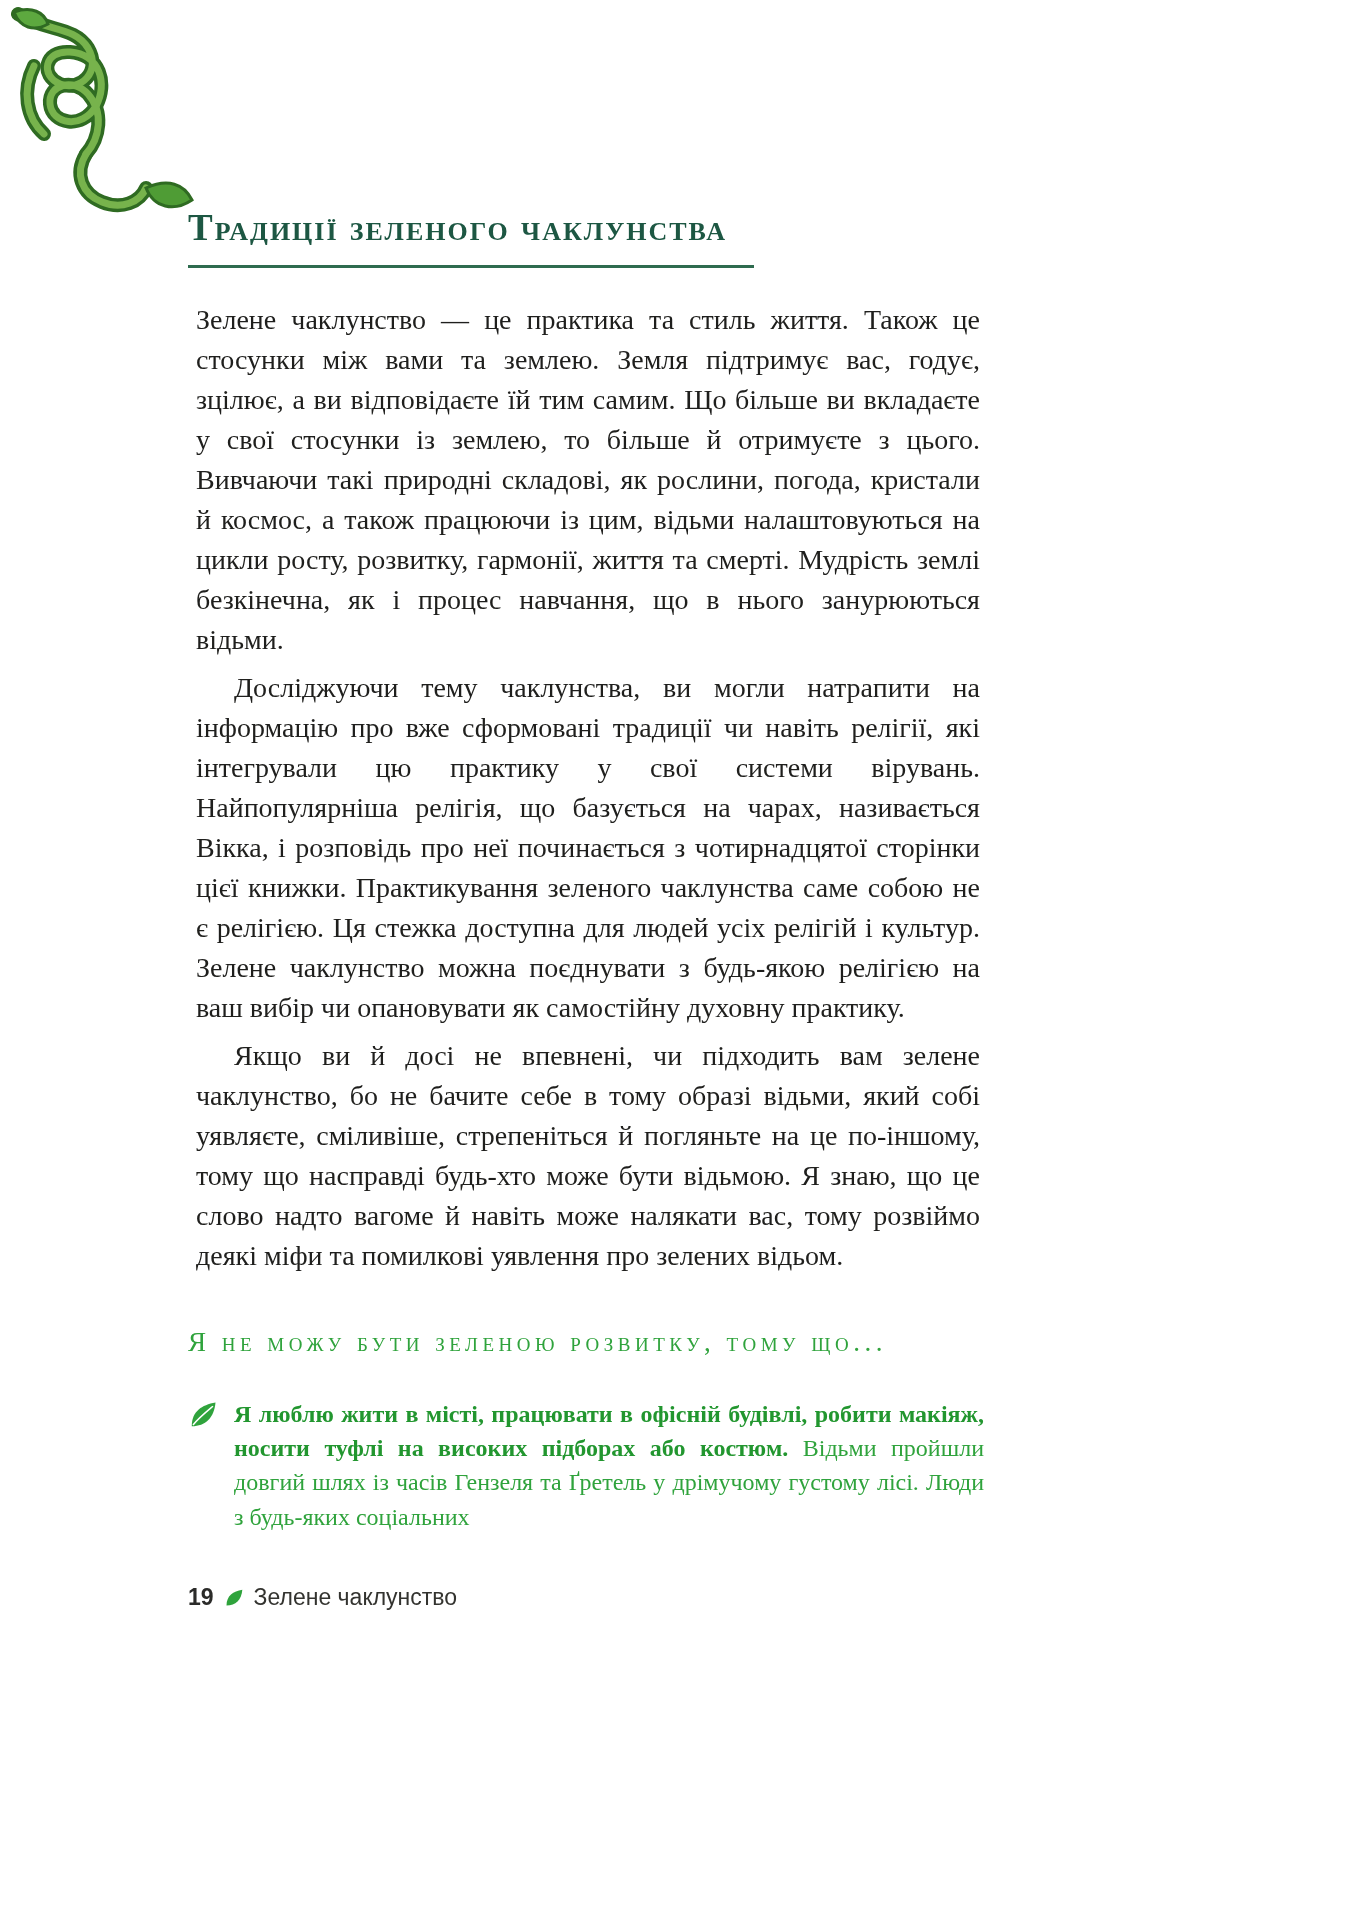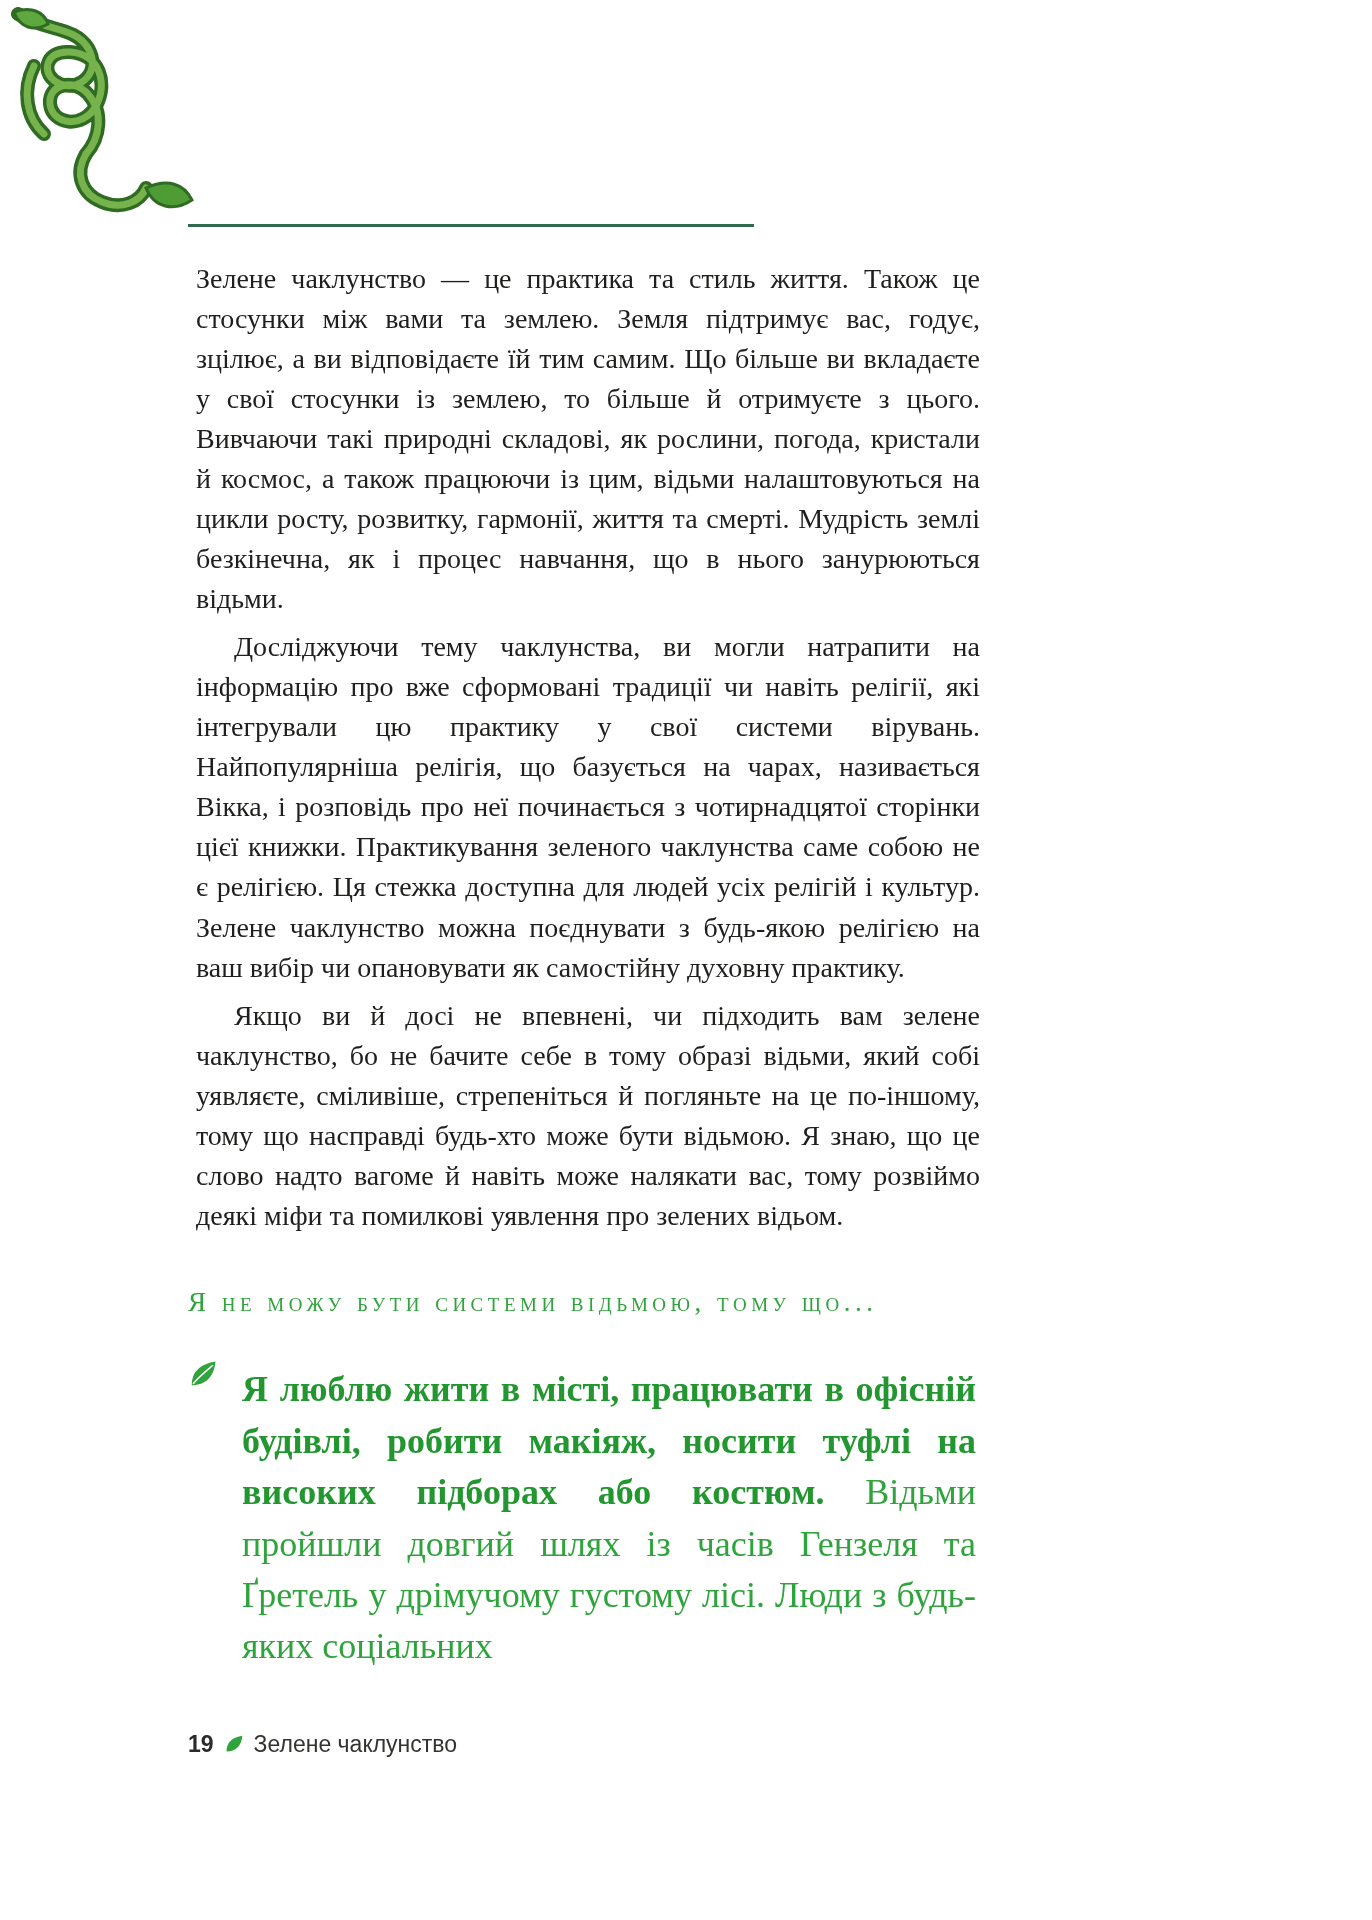--- a/index.html
+++ b/index.html
@@ -78,22 +78,22 @@
     align-items: flex-start;
   }
   .bullet .leaf {
     flex: 0 0 30px;
     width: 30px;
     height: 30px;
     margin-top: 7px;
     margin-right: 12px;
   }
   .bullet p {
-    margin: 12px;
-    font-size: 36px;
+    margin: 4px;
+    font-size: 24px;
     line-height: 1.43;
     text-align: justify;
     color: #2fa33c;
   }
   .bullet p strong {
     color: #22962f;
     font-weight: 700;
   }
 
   .footer {
@@ -133,29 +133,30 @@
     <path d="M92 100 C78 124 48 118 46 98 C44 78 70 72 84 88 C100 106 96 132 82 148"></path>
     <path d="M82 148 C70 168 78 188 98 196 C118 204 136 196 142 182"></path>
     <path d="M30 60 C18 84 22 112 40 128"></path>
   </g>
   <path d="M142 182 c22 -10 38 -4 46 12 c-18 12 -38 8 -46 -12 z" fill="#4f9c35" stroke="#2f6b22" stroke-width="3"></path>
   <path d="M10 6 c18 -6 30 0 34 12 c-14 8 -28 4 -34 -12 z" fill="#5da93f" stroke="#2f6b22" stroke-width="3"></path>
 </svg>
 
 <div class="content">
 
+  <h1 class="page-title">Традиції зеленого чаклунства</h1>
   <div class="title-rule"></div>
 
   <div class="body-text">
     <p>Зелене чаклунство — це практика та стиль життя. Також це стосунки між вами та землею. Земля підтримує вас, годує, зцілює, а ви відповідаєте їй тим самим. Що більше ви вкладаєте у свої стосунки із землею, то більше й отримуєте з цього. Вивчаючи такі природні складові, як рослини, погода, кристали й космос, а також працюючи із цим, відьми налаштовуються на цикли росту, розвитку, гармонії, життя та смерті. Мудрість землі безкінечна, як і процес навчання, що в нього занурюються відьми.</p>
     <p class="indent">Досліджуючи тему чаклунства, ви могли натрапити на інформацію про вже сформовані традиції чи навіть релігії, які інтегрували цю практику у свої системи вірувань. Найпопулярніша релігія, що базується на чарах, називається Вікка, і розповідь про неї починається з чотирнадцятої сторінки цієї книжки. Практикування зеленого чаклунства саме собою не є релігією. Ця стежка доступна для людей усіх релігій і культур. Зелене чаклунство можна поєднувати з будь-якою релігією на ваш вибір чи опановувати як самостійну духовну практику.</p>
     <p class="indent">Якщо ви й досі не впевнені, чи підходить вам зелене чаклунство, бо не бачите себе в тому образі відьми, який собі уявляєте, сміливіше, стрепеніться й погляньте на це по-іншому, тому що насправді будь-хто може бути відьмою. Я знаю, що це слово надто вагоме й навіть може налякати вас, тому розвіймо деякі міфи та помилкові уявлення про зелених відьом.</p>
   </div>
 
-  <h2 class="section-heading">Я не можу бути системи відьмою, тому що...</h2>
+  <h2 class="section-heading">Я не можу бути зеленою розвитку, тому що...</h2>
 
   <div class="bullet">
     <svg class="leaf" viewBox="0 0 24 24" aria-hidden="true">
       <path d="M3 21 C3 9 11 4 22 2 C21 14 14 21 3 21 Z" fill="#2fa33c"></path>
       <path d="M4 20 C9 14 14 10 20 5" stroke="#ffffff" stroke-width="1.2" fill="none"></path>
     </svg>
     <p><strong>Я люблю жити в місті, працювати в офісній будівлі, робити макіяж, носити туфлі на високих підборах або костюм.</strong> <span>Відьми пройшли довгий шлях із часів Гензеля та Ґретель у дрімучому густому лісі. Люди з будь-яких соціальних</span></p>
   </div>
 
   <div class="footer">

